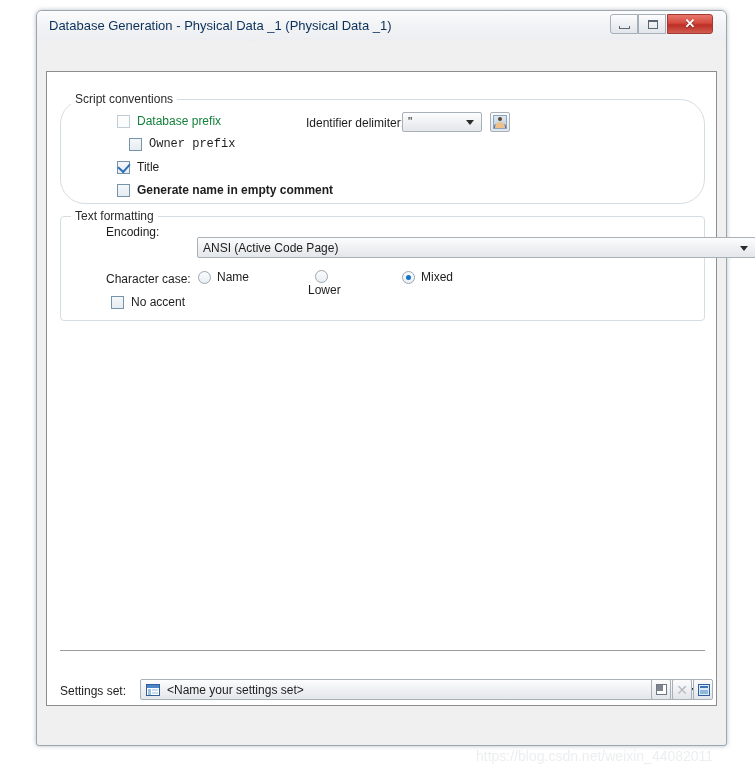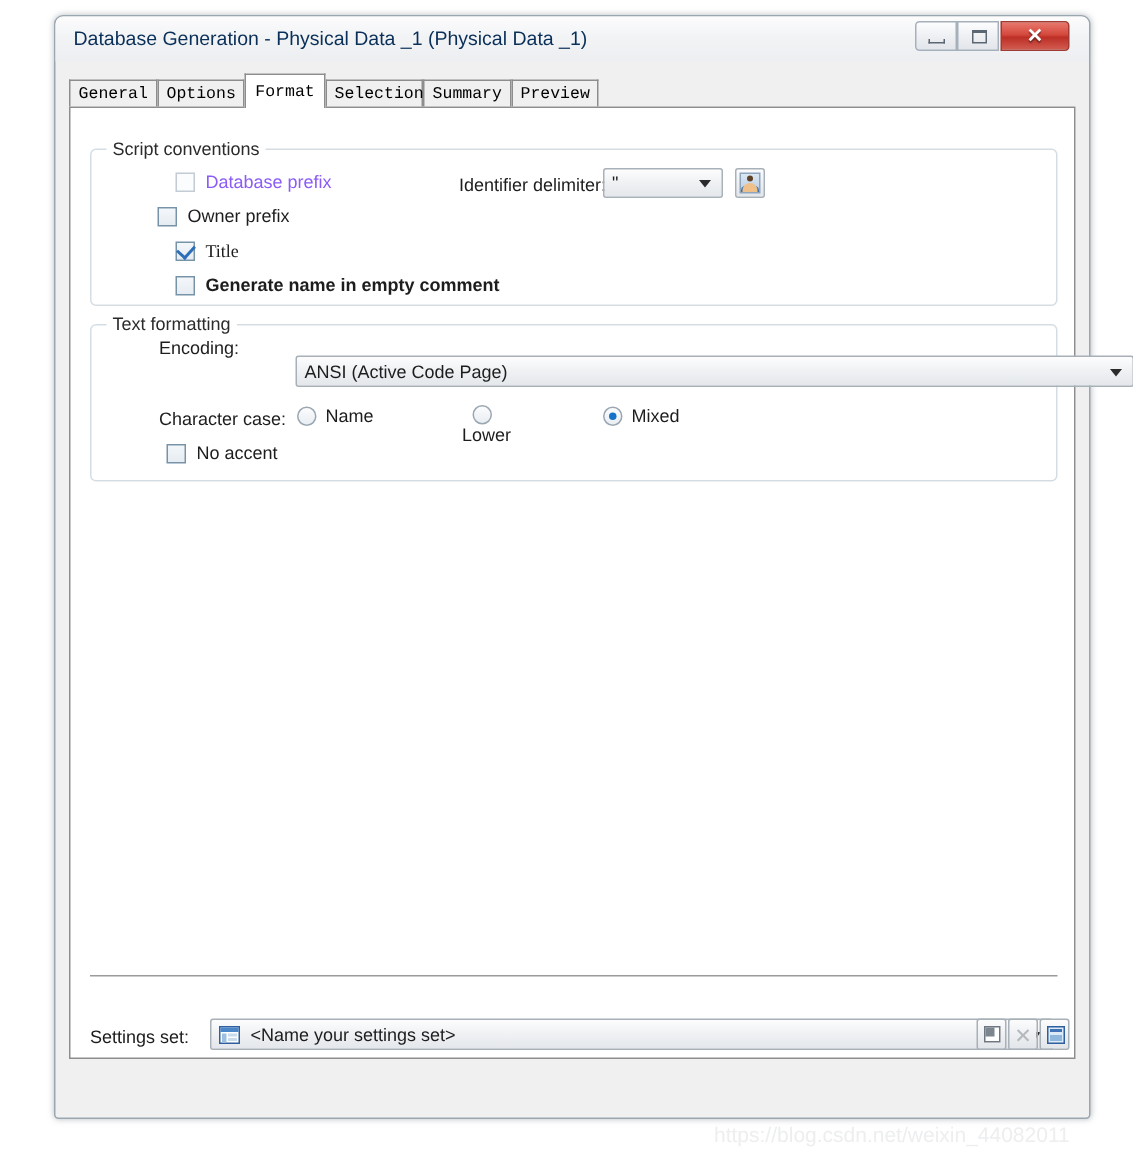--- a/index.html
+++ b/index.html
@@ -127,21 +127,21 @@
   }
   .group-title {
     position: absolute;
     top: -8px; left: 10px;
     background: #ffffff;
     padding: 0 4px;
     font-size: 12px;
     color: #2b2b2b;
     white-space: nowrap;
   }
-  #grp-script { left: 13px; top: 27px; width: 645px; height: 105px; }
+  #grp-script { left: 13px; top: 27px; width: 645px; height: 105px; border-radius: 25px; }
   #grp-text   { left: 13px; top: 144px; width: 645px; height: 105px; }
 
   
   .cbrow { position: absolute; display: flex; align-items: center; }
   .cbox {
     width: 13px; height: 13px;
     box-sizing: border-box;
     border: 1px solid #7793a7;
     background: linear-gradient(to bottom, #f4f7fa 0%, #e6ecf2 100%);
     position: relative;
@@ -158,21 +158,21 @@
     border: solid #2c6fb8;
     border-width: 0 2px 2px 0;
     transform: rotate(42deg);
   }
   .cblabel {
     margin-left: 7px;
     font-size: 12px;
     color: #1d1d1d;
     white-space: nowrap;
   }
-  .cblabel.disabled { color: #8b5cf6; }
+  .cblabel.disabled { color: #15803d; }
 
   
   .rrow { position: absolute; display: flex; align-items: center; }
   .radio {
     width: 13px; height: 13px;
     box-sizing: border-box;
     border-radius: 50%;
     border: 1px solid #9aa7b2;
     background: linear-gradient(to bottom, #fbfcfd 0%, #e9eef3 100%);
     position: relative;
@@ -346,45 +346,37 @@
       <span class="glyph-min"></span>
     </div>
     <div class="wbtn" id="btn-max">
       <span class="glyph-max"></span>
     </div>
     <div class="wbtn" id="btn-close">
       <span class="glyph-close">✕</span>
     </div>
   </div>
 
-  <div id="tabstrip">
-    <div class="tab" style="left:0px;   width:59px;">General</div>
-    <div class="tab" style="left:59px;  width:58px;">Options</div>
-    <div class="tab active" style="left:117px; width:54px;">Format</div>
-    <div class="tab" style="left:171px; width:65px;">Selection</div>
-    <div class="tab" style="left:236px; width:59px;">Summary</div>
-    <div class="tab" style="left:295px; width:58px;">Preview</div>
-  </div>
 
   <div id="panel">
 
     <div class="group" id="grp-script">
       <div class="group-title">Script conventions</div>
 
       <div class="cbrow" style="left:56px; top:14px;">
         <span class="cbox disabled"></span>
         <span class="cblabel disabled">Database prefix</span>
       </div>
 
-      <div class="cbrow" style="left:44px; top:37px;">
+      <div class="cbrow" style="left:68px; top:37px;font-family:Liberation Mono, monospace;">
         <span class="cbox"></span>
         <span class="cblabel">Owner prefix</span>
       </div>
 
-      <div class="cbrow" style="left:56px; top:60px;font-family:Liberation Serif, serif;">
+      <div class="cbrow" style="left:56px; top:60px;">
         <span class="cbox">
             <i class="tick"></i>
           </span>
         <span class="cblabel">Title</span>
       </div>
 
       <div class="cbrow" style="left:56px; top:83px;font-weight:bold;">
         <span class="cbox"></span>
         <span class="cblabel">Generate name in empty comment</span>
       </div>

